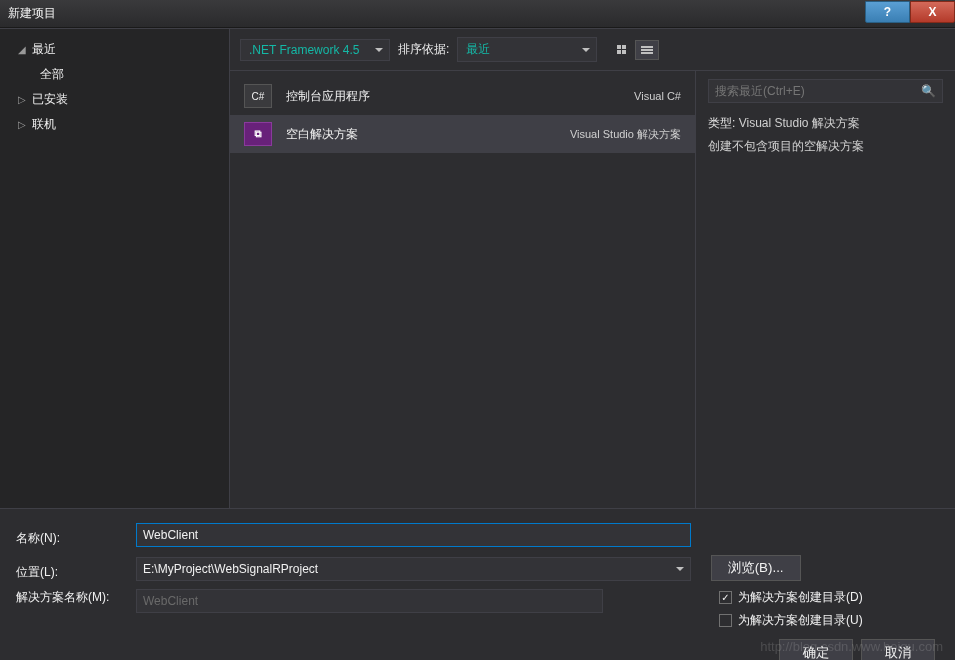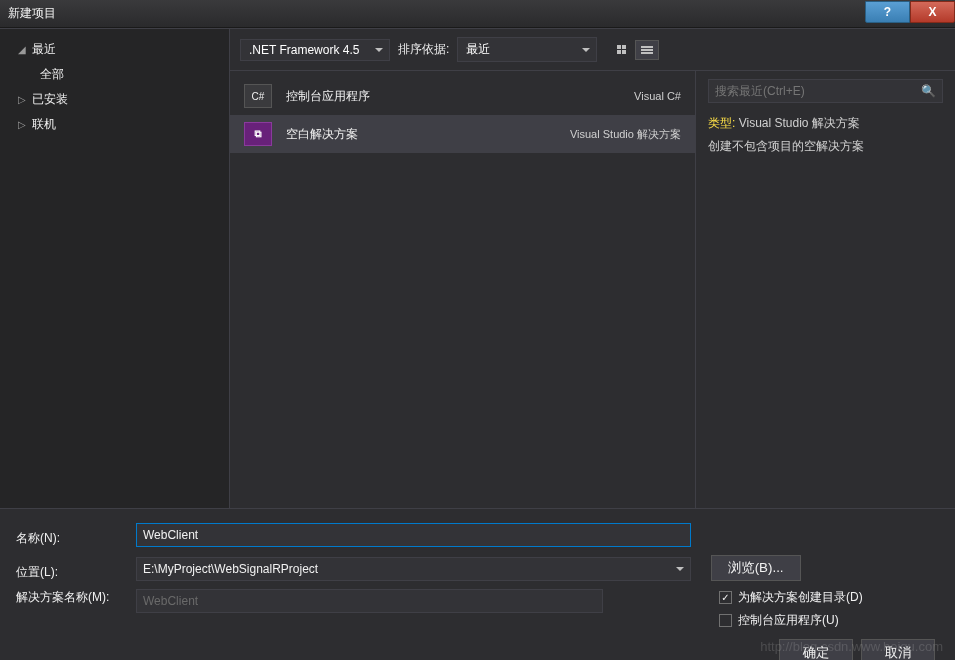--- a/index.html
+++ b/index.html
@@ -14,21 +14,21 @@
   
   .content { display: flex; height: 480px; border-top: 1px solid #3f3f46; }
   .sidebar { width: 230px; background: #252526; padding: 8px 0; border-right: 1px solid #3f3f46; }
   .tree-item { padding: 4px 18px; display: flex; align-items: center; gap: 6px; cursor: pointer; }
   .tree-caret { width: 8px; font-size: 10px; color: #999; }
   .tree-item.l2 { padding-left: 40px; }
   .tree-label { color: #f1f1f1; }
   
   .main { flex: 1; display: flex; flex-direction: column; }
   .toolbar { display: flex; align-items: center; gap: 8px; padding: 8px 10px; border-bottom: 1px solid #3f3f46; }
-  .dropdown { background: #333337; border: 1px solid #3f3f46; padding: 3px 18px 3px 8px; color: #ffffff; position: relative; min-width: 60px; }
+  .dropdown { background: #333337; border: 1px solid #3f3f46; padding: 3px 18px 3px 8px; color: #14b8a6; position: relative; min-width: 60px; }
   .dropdown::after { content: ""; position: absolute; right: 6px; top: 50%; margin-top: -2px; border: 4px solid transparent; border-top-color: #c0c0c0; }
   .fw-dd { min-width: 150px; }
   .toolbar-label { color: #f1f1f1; }
   .view-btns { display: flex; gap: 2px; margin-left: 4px; }
   .view-btn { width: 24px; height: 20px; display: flex; align-items: center; justify-content: center; border: 1px solid transparent; }
   .view-btn.active { background: #3f3f46; border: 1px solid #555; }
   .view-icon-grid { display: grid; grid-template-columns: 4px 4px; grid-template-rows: 4px 4px; gap: 1px; }
   .view-icon-grid span { background: #c0c0c0; }
   .view-icon-list { display: flex; flex-direction: column; gap: 1px; }
   .view-icon-list span { width: 12px; height: 2px; background: #c0c0c0; }
@@ -40,21 +40,21 @@
   .template-icon { width: 28px; height: 24px; display: flex; align-items: center; justify-content: center; background: #3a3a3d; border: 1px solid #555; font-size: 10px; }
   .template-icon.vs { background: #68217a; border-color: #8a3a9c; color: #fff; font-weight: bold; }
   .template-name { flex: 1; color: #f1f1f1; }
   .template-lang { color: #d0d0d0; font-size: 11px; }
   
   .right-panel { width: 260px; border-left: 1px solid #3f3f46; padding: 8px 12px; }
   .search-box { display: flex; align-items: center; background: #333337; border: 1px solid #3f3f46; padding: 4px 6px; margin-bottom: 12px; }
   .search-box input { flex: 1; background: transparent; border: none; color: #999; outline: none; font-size: 12px; }
   .search-icon { color: #c0c0c0; }
   .info-row { margin-bottom: 6px; color: #d0d0d0; }
-  .info-label { color: #fde047; }
+  .info-label { color: #e5e5e5; }
   
   .bottom { padding: 14px 16px 12px; border-top: 1px solid #3f3f46; }
   .form-row { display: flex; align-items: flex-end; margin-bottom: 8px; gap: 10px; }
   .form-label { width: 110px; color: #f1f1f1; }
   .text-input { flex: 1; max-width: 555px; background: #333337; border: 1px solid #3f3f46; padding: 4px 6px; color: #f1f1f1; outline: none; font-size: 12px; }
   .text-input.focused { border-color: #007acc; }
   .text-input.disabled { color: #6a6a6a; }
   .loc-dd { position: relative; }
   .loc-dd::after { content: ""; position: absolute; right: 6px; top: 50%; margin-top: -2px; border: 4px solid transparent; border-top-color: #c0c0c0; }
   .browse-btn { background: #3f3f46; border: 1px solid #555; padding: 3px 16px; color: #f1f1f1; cursor: pointer; margin-left: 10px; }
@@ -173,21 +173,21 @@
     <span class="form-label">解决方案名称(M):</span>
     <input class="text-input disabled" disabled="" value="WebClient" style="">
     <div style="width:96px"></div>
     <div class="check-col">
       <label class="check-row">
         <span class="chk">✓</span>
         <span>为解决方案创建目录(D)</span>
       </label>
       <label class="check-row">
         <span class="chk"></span>
-        <span>控制台应用程序(U)</span>
+        <span>为解决方案创建目录(U)</span>
       </label>
     </div>
   </div>
   <div class="ftr-buttons">
     <button class="ftr-btn"><span>确定</span></button>
     <button class="ftr-btn"><span>取消</span></button>
   </div>
 </div>
 
 <div class="watermark">http://blog.csdn.www.heiqu.com</div>

